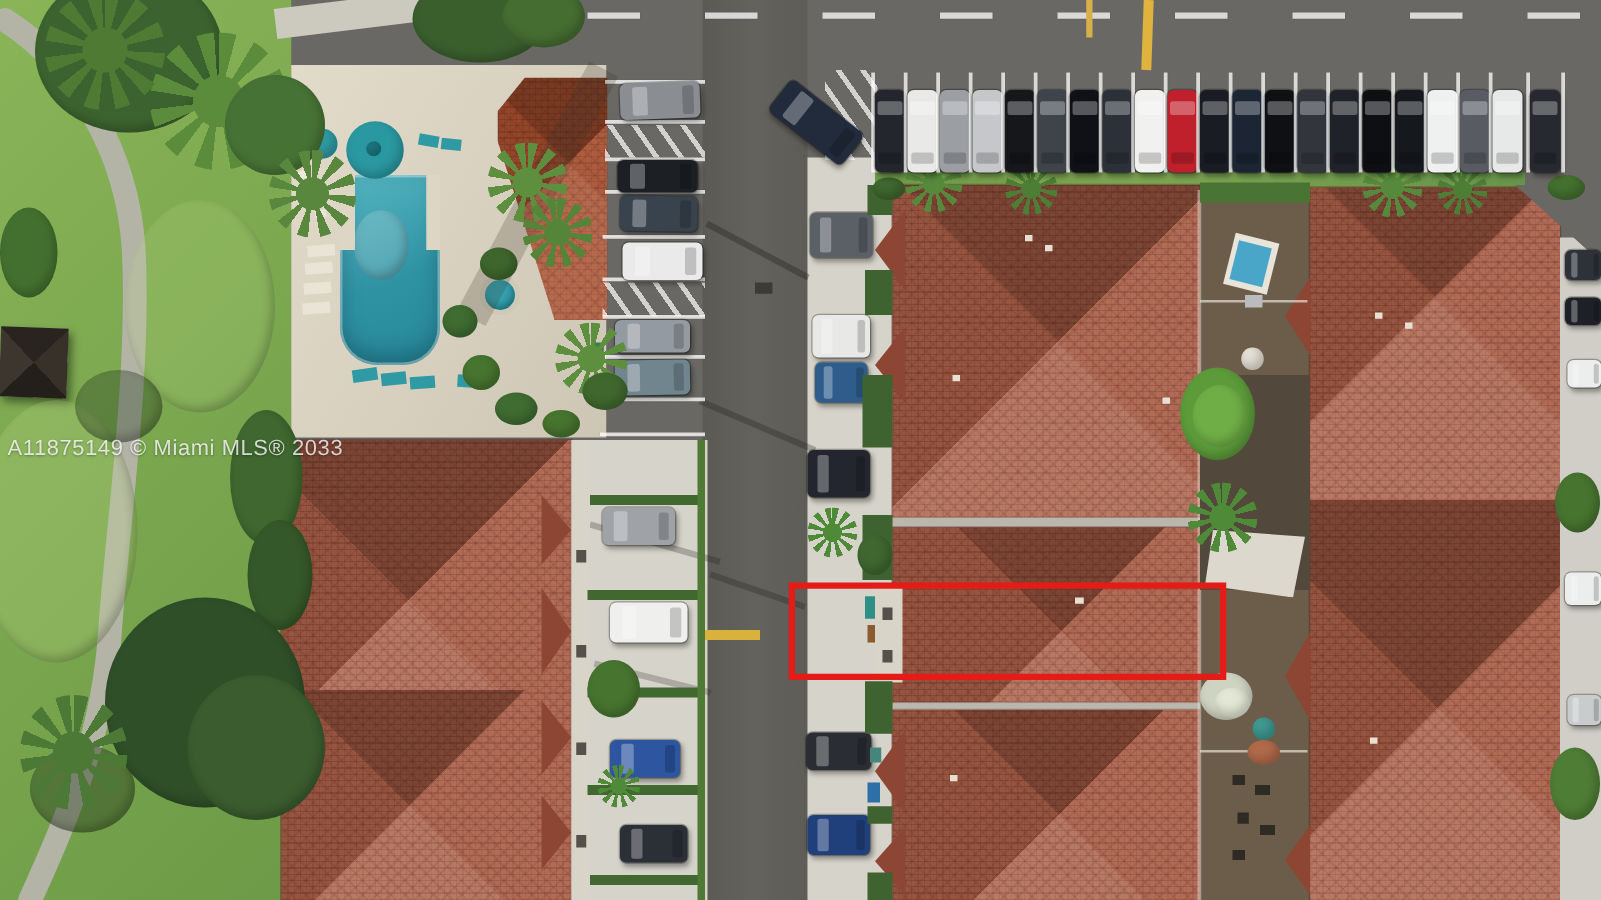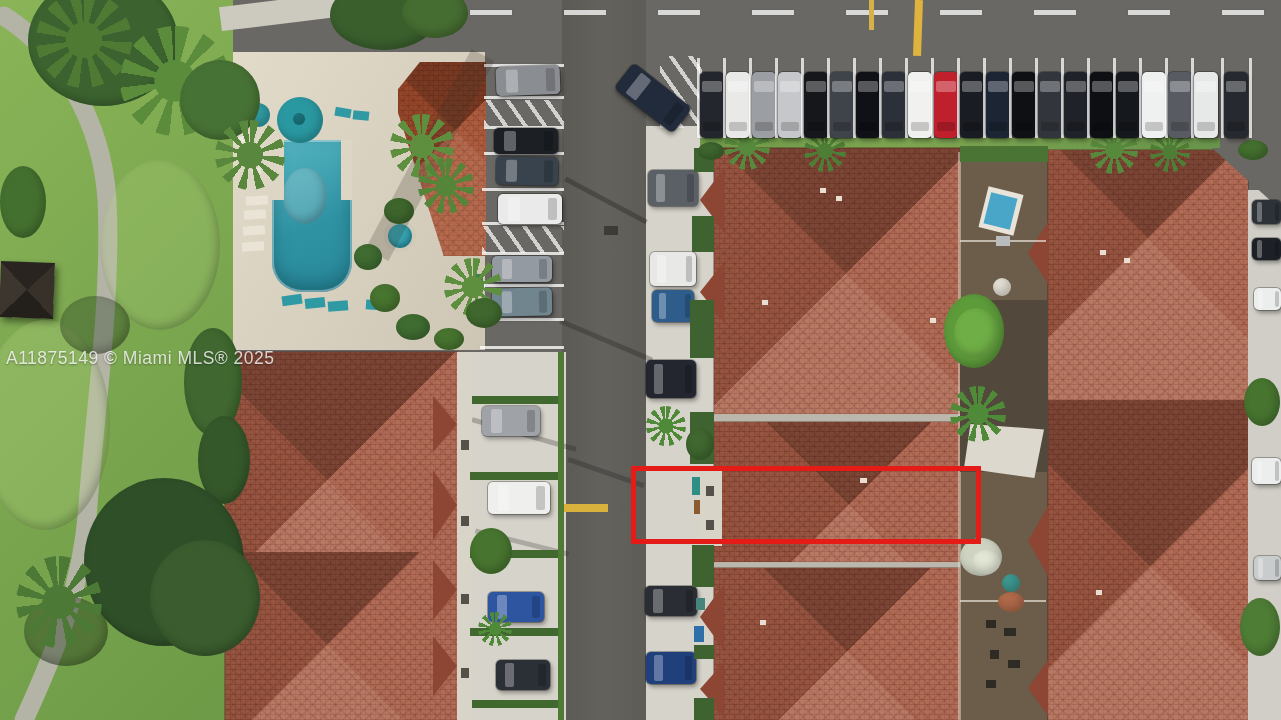--- a/index.html
+++ b/index.html
@@ -353,14 +353,14 @@
       <div class="sp stripe-v" style="left: 1165px; top: 58px; width: 3px; height: 80px; background: rgba(255, 255, 255, 0.75);"></div>
       <div class="sp car-v" style="left: 1168px; top: 72px; width: 24px; height: 66px; background: rgb(88, 92, 98);"></div>
       <div class="sp stripe-v" style="left: 1191px; top: 58px; width: 3px; height: 80px; background: rgba(255, 255, 255, 0.75);"></div>
       <div class="sp car-v" style="left: 1194px; top: 72px; width: 24px; height: 66px; background: rgb(231, 232, 232);"></div>
       <div class="sp stripe-v" style="left: 1221px; top: 58px; width: 3px; height: 80px; background: rgba(255, 255, 255, 0.75);"></div>
       <div class="sp car-v" style="left: 1224px; top: 72px; width: 24px; height: 66px; background: rgb(38, 41, 47);"></div>
       <div class="sp stripe-v" style="left: 1249px; top: 58px; width: 3px; height: 80px; background: rgba(255, 255, 255, 0.75);"></div>
     </div>
 
   <div class="highlight" style="left: 631px; top: 466px; width: 350px; height: 78px; border: 5px solid rgb(228, 27, 23);"></div>
-  <div class="watermark">A11875149 © Miami MLS® 2025</div>
+  <div class="watermark">A11875149 © Miami MLS® 2033</div>
 </div>
 
 </body></html>

